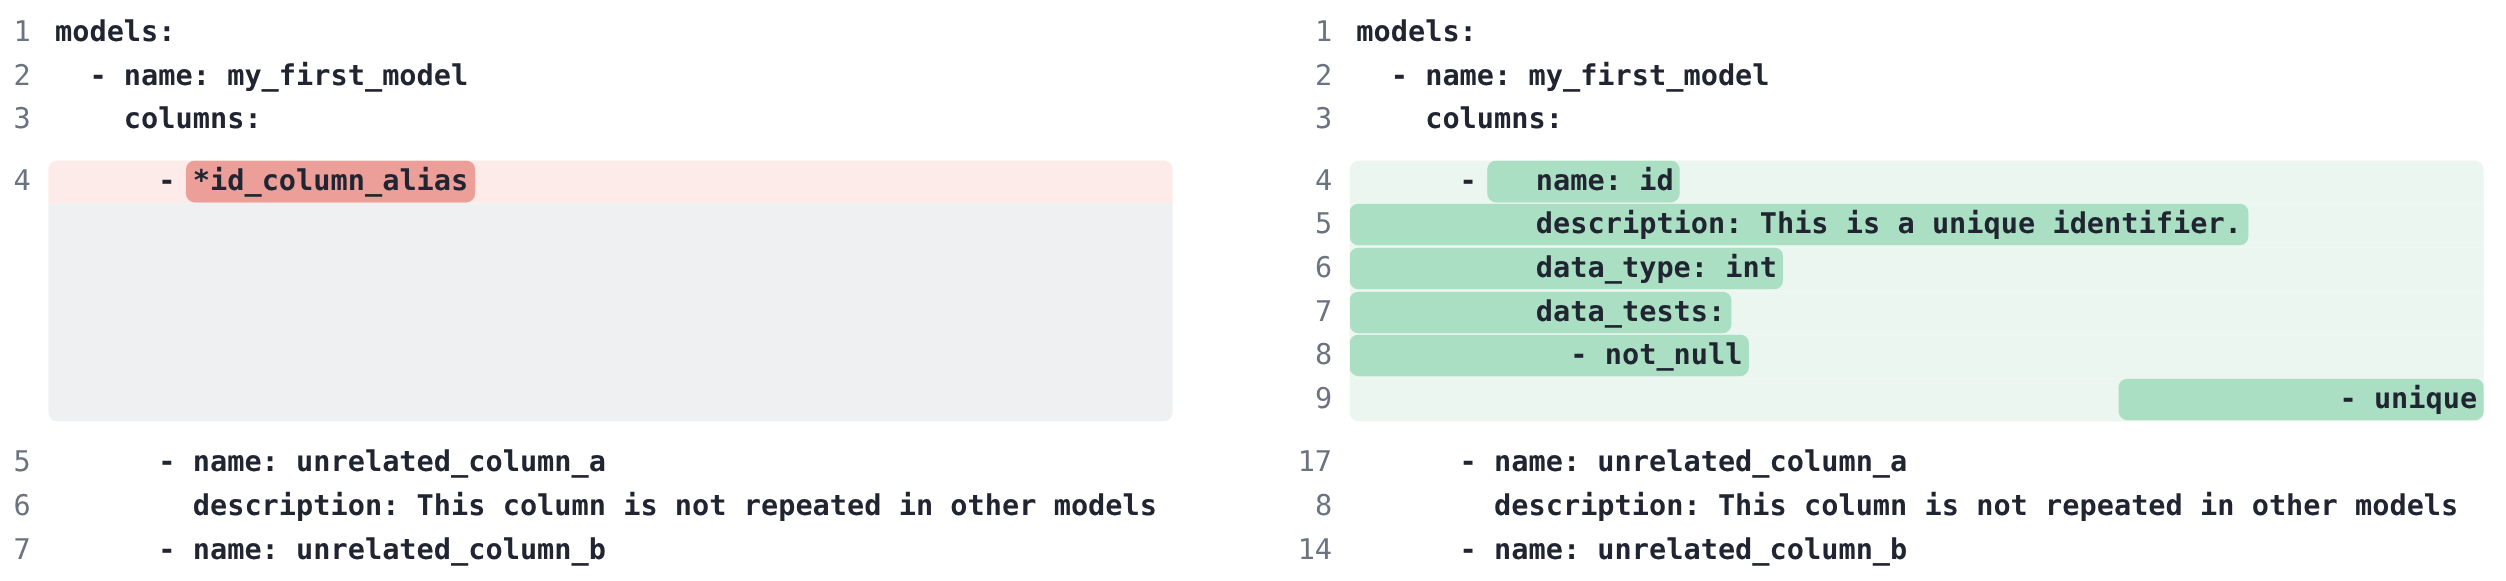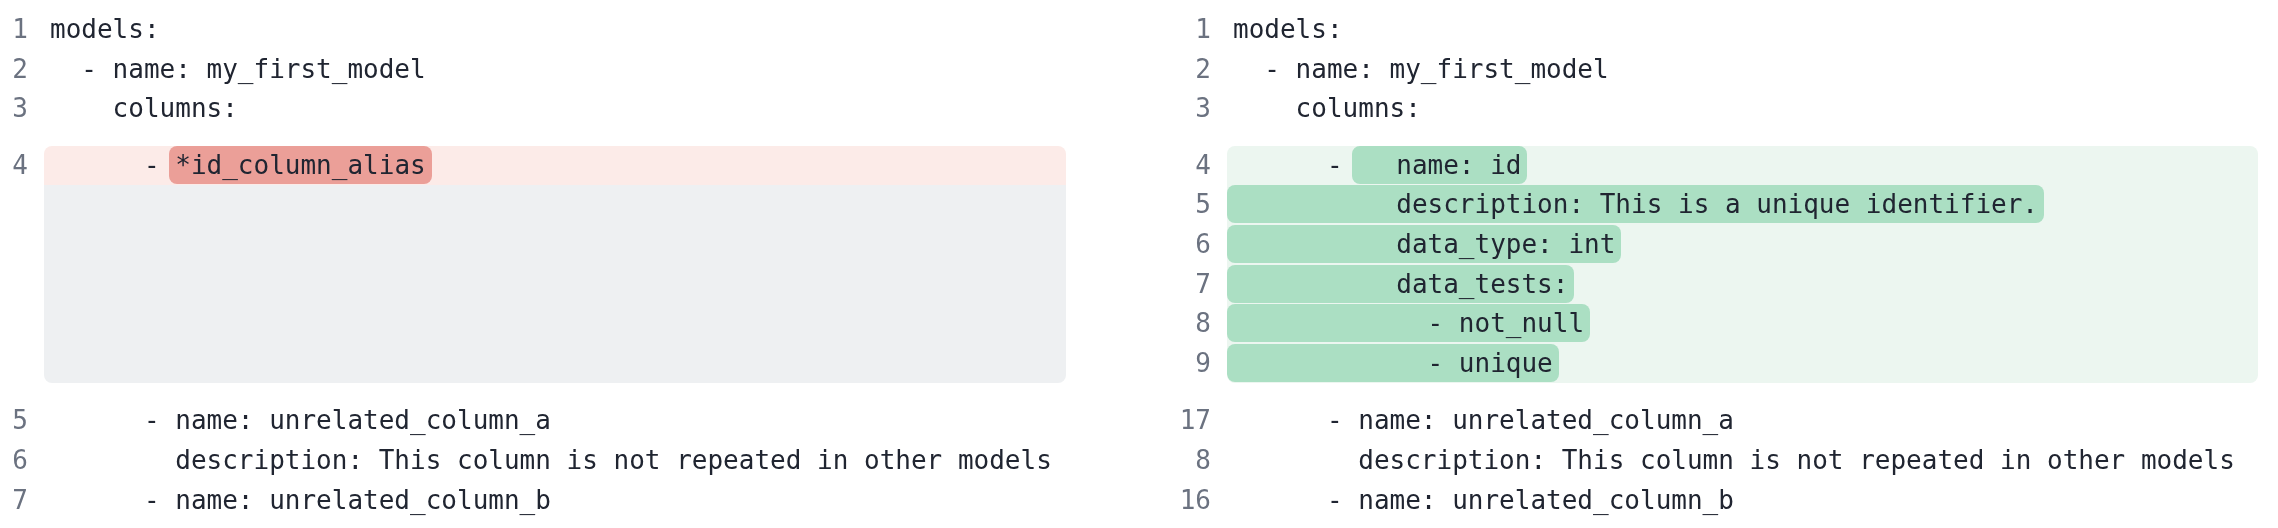--- a/index.html
+++ b/index.html
@@ -19,28 +19,28 @@
   .row { display: flex; }
   .ln {
     flex: none; text-align: right;
     color: var(--line-number, #6b7280);
     user-select: none;
   }
   .pane[data-side="before"] .ln { width: 28px; }
   .pane[data-side="after"]  .ln { width: 72px; }
   .code {
     flex: 1; margin-left: 16px; padding: 0 6px;
-    white-space: pre; overflow: hidden;
+    white-space: pre; overflow: hidden; font-weight: bold;
   }
   .hunk { margin: 17px 0 18px; }
   .row.del .code { background: var(--del-row, #fcebe8); }
   .row.add .code { background: var(--add-row, #ecf6f0); }
   .row.spacer .code { background: var(--placeholder, #eef0f2); }
   .code.r-top { border-top-left-radius: 8px; border-top-right-radius: 8px; }
-  .code.r-bot { border-bottom-left-radius: 8px; border-bottom-right-radius: 8px; }
+  .code.r-bot { border-bottom-left-radius: 8px; border-bottom-right-radius: 8px; text-align: right; }
   .mark { border-radius: 8px; padding: 4px 6px; margin: 16px -6px; }
   .row.del .mark { background: var(--del-token, #eb9f98); }
   .row.add .mark { background: var(--add-token, #abdfc3); padding-left: 44px; }
 </style>
 </head>
 <body>
 
 <div class="diff">
   <section class="pane" data-side="before">
       <div>
@@ -126,18 +126,18 @@
       <div>
         <div class="row ctx">
           <span class="ln">17</span>
           <span class="code">      - name: unrelated_column_a</span>
         </div>
         <div class="row ctx">
           <span class="ln">8</span>
           <span class="code">        description: This column is not repeated in other models</span>
         </div>
         <div class="row ctx">
-          <span class="ln">16</span>
+          <span class="ln">14</span>
           <span class="code">      - name: unrelated_column_b</span>
         </div>
       </div>
     </section>
 </div>
 
 </body></html>

